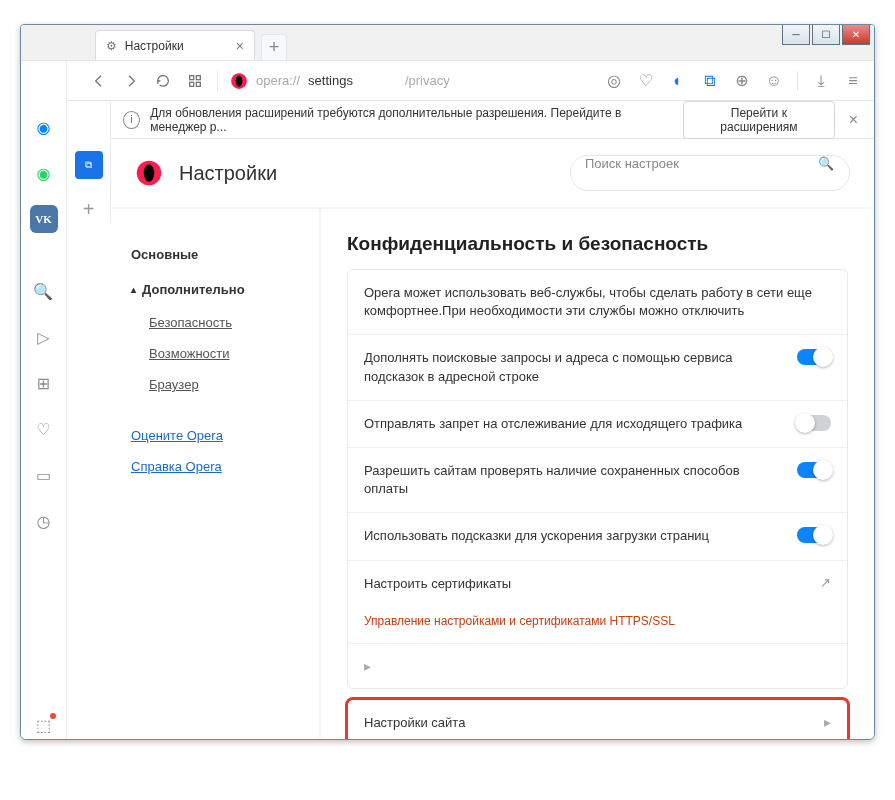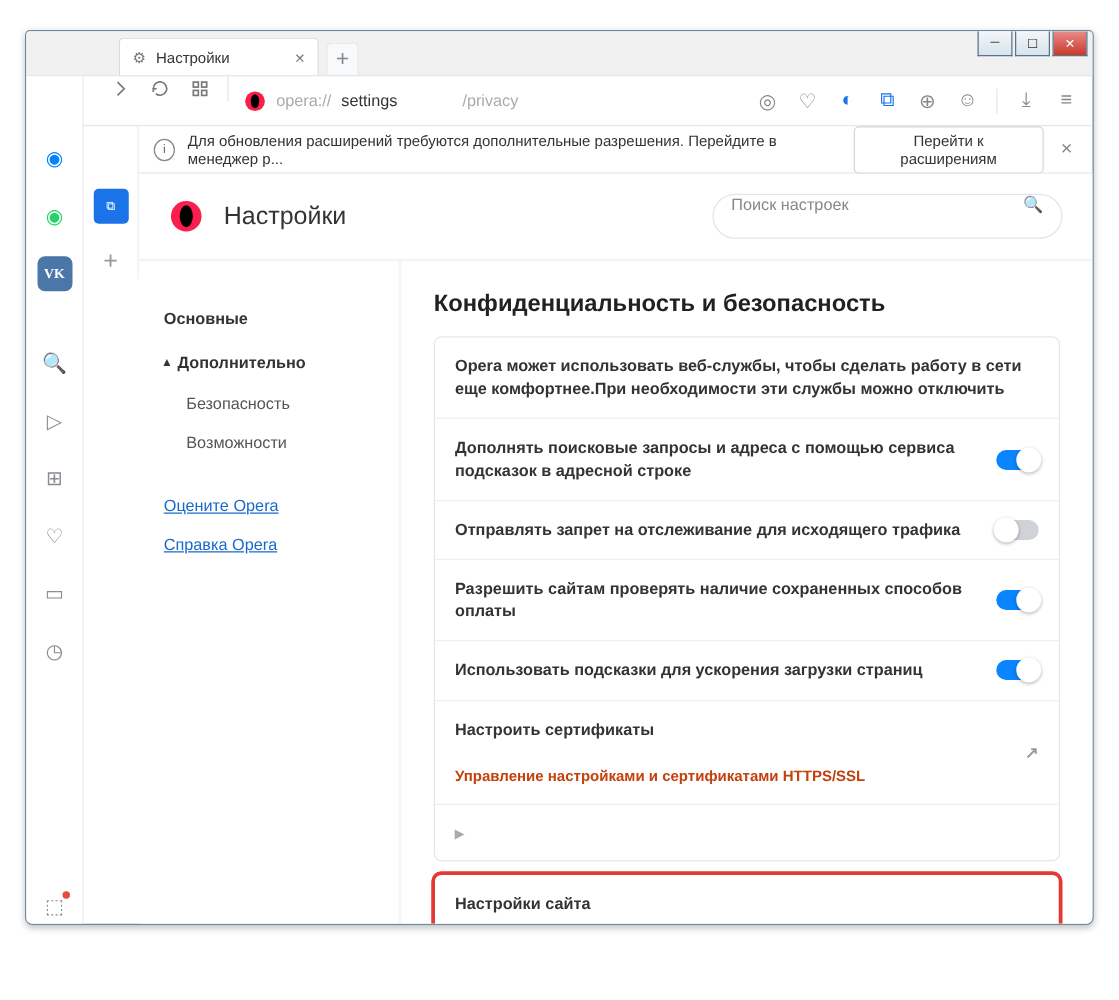--- a/index.html
+++ b/index.html
@@ -12,21 +12,21 @@
 .win-btn.close { background: linear-gradient(#e98b8b,#c83a2b); color:#fff; }
 
 
 .tabstrip { height: 36px; background: #f1f1f1; border-bottom: 1px solid #e4e6e8; display:flex; align-items:flex-end; padding-left: 74px; }
 .tab { height: 30px; background:#fff; border:1px solid #d7dade; border-bottom:none; border-radius:4px 4px 0 0; padding:0 10px; display:flex; align-items:center; gap:8px; min-width:160px; font-size:12px; color:#333; }
 .tab .gear { color:#777; }
 .tab .tab-close { margin-left:auto; color:#777; font-size:14px; }
 .newtab { width:26px; height:26px; margin-left:6px; display:flex; align-items:center; justify-content:center; color:#888; font-size:18px; background:#f8f9fa; border:1px solid #e4e6e8; border-bottom:none; border-radius:4px 4px 0 0; }
 
 
-.addrbar { height: 40px; display:flex; gap:12px; padding:0 12px 0 33px; border-bottom:1px solid #e4e6e8; }
+.addrbar { height: 40px; display:flex; align-items:center; gap:12px; padding:0 12px 0 68px; border-bottom:1px solid #e4e6e8; }
 .nav-btn { width:20px; height:20px; display:flex; align-items:center; justify-content:center; color:#777; }
 .nav-btn svg { width:16px; height:16px; stroke:#777; stroke-width:2; fill:none; }
 .url { flex:1; display:flex; align-items:center; gap:8px; font-size:13px; color:#333; }
 .url .o-badge { width:18px; height:18px; }
 .url .scheme { color:#aaa; }
 .url .path { color:#aaa;margin-left:44px; }
 .url .seg { color:#333; }
 .toolbar-icons { display:flex; align-items:center; gap:14px; color:#888; }
 .toolbar-icons .ic { width:18px; height:18px; display:flex; align-items:center; justify-content:center; }
 .sep { width:1px; height:20px; background:#e4e6e8; }
@@ -56,28 +56,28 @@
 .settings-title { font-size:20px; color:#333; font-weight:400; flex:1; }
 .searchbox { width:280px; height:36px; border:1px solid #e2e5e9; border-radius:18px; display:flex; padding:0 14px; color:#888; font-size:13px; }
 .searchbox .mag { margin-left:auto; }
 
 
 .settings-body { display:flex; height:calc(100% - 70px); }
 .leftnav { width:210px; border-right:2px solid #f3f4f6; padding:28px 0 20px 20px; font-size:13px; }
 .leftnav .nav-item { padding:10px 0; color:#333; }
 .leftnav .nav-item.bold { font-weight:600; }
 .leftnav .nav-item.exp { display:flex; align-items:center; gap:6px; font-weight:600; }
-.leftnav .nav-sub { padding:8px 0 8px 18px; color:#555; }
+.leftnav .nav-sub { padding:8px 0 8px 18px; color:#555;text-decoration:underline; }
 .leftnav .nav-link { color:#1a6acb; text-decoration:underline; padding:8px 0; display:block; }
 .leftnav .spacer { height:20px; }
 
 .content { flex:1; padding:24px 26px 10px 26px; overflow:hidden; }
 .section-title { font-size:19px; font-weight:600; color:#202124; margin-bottom:14px; }
 .panel { border:1px solid #e6e8eb; border-radius:6px; }
-.row { padding:14px 16px; border-bottom:1px solid #edeff2; display:flex; align-items:center; gap:12px; font-size:13px; color:#333;font-weight:bold; }
+.row { padding:14px 16px; border-bottom:1px solid #edeff2; display:flex; gap:12px; font-size:13px; color:#333; }
 .row:last-child { border-bottom:none; }
 .row .txt { flex:1; line-height:1.4; }
 .row .sub { color:#c2410c; font-size:12px; margin-top:20px; }
 .row .chev { color:#aaa; font-size:14px; }
 .row .ext { color:#999; }
 
 
 .toggle { width:34px; height:16px; border-radius:10px; position:relative; background:#cfd3d8; flex-shrink:0; }
 .toggle::after { content:""; position:absolute; top:-2px; width:20px; height:20px; background:#fff; border-radius:50%; box-shadow:0 1px 3px rgba(0,0,0,.3); left:-2px; }
 .toggle.on { background:#0a84ff; }
@@ -203,20 +203,21 @@
 
     <div class="settings-body">
       <div class="leftnav">
         <div class="nav-item bold">Основные</div>
         <div class="nav-item exp">
           <span style="font-size:10px;">▴</span>
           <span>Дополнительно</span>
         </div>
         <div class="nav-sub">Безопасность</div>
         <div class="nav-sub">Возможности</div>
+        <div class="nav-sub">Браузер</div>
         <div class="spacer"></div>
         <a class="nav-link">Оцените Opera</a>
         <a class="nav-link">Справка Opera</a>
       </div>
 
       <div class="content">
         <div class="section-title">Конфиденциальность и безопасность</div>
         <div class="panel">
           <div class="row">
             <div class="txt">Opera может использовать веб-службы, чтобы сделать работу в сети еще комфортнее.При необходимости эти службы можно отключить</div>

